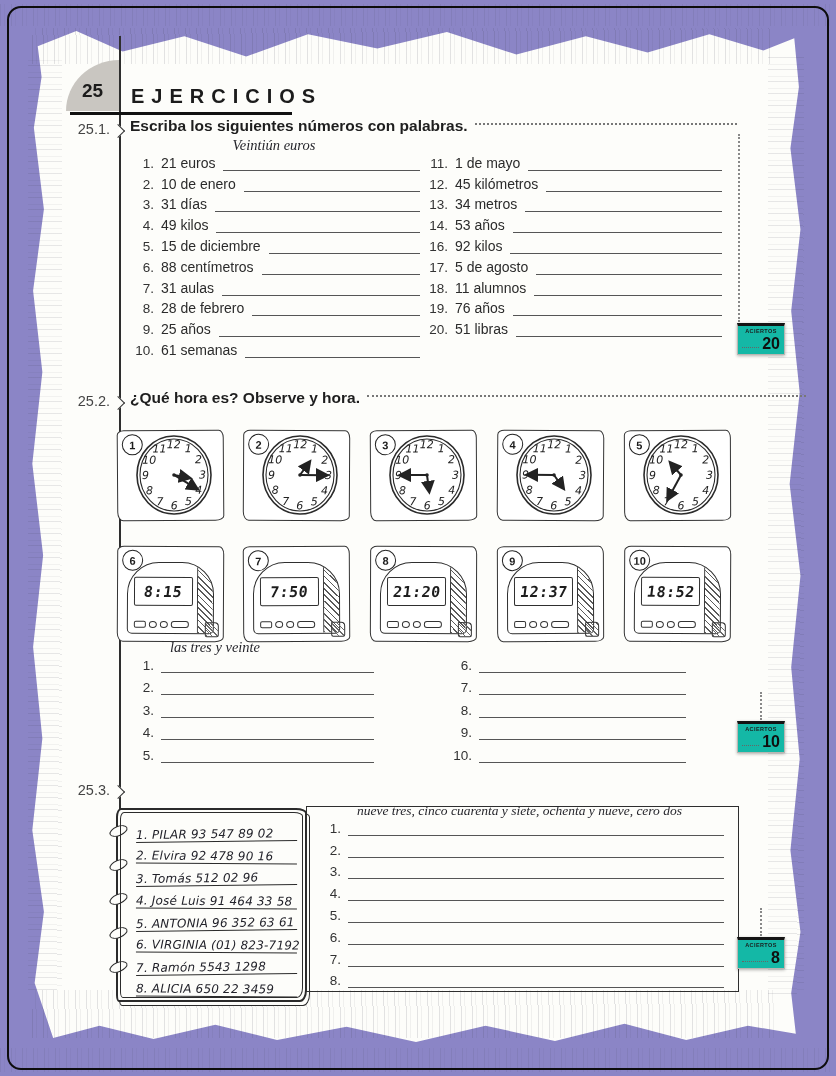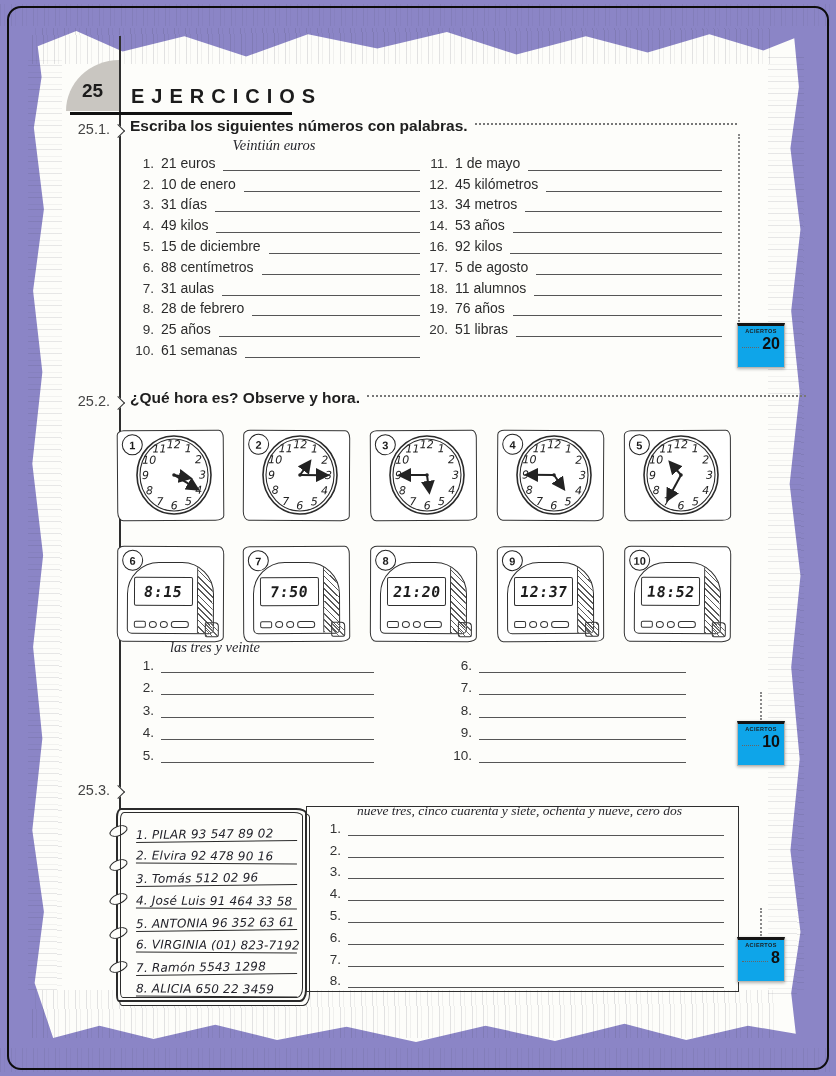--- a/index.html
+++ b/index.html
@@ -55,22 +55,22 @@
          display:flex;align-items:center;justify-content:center;background:#fff}
   .dtime{font-family:"DejaVu Sans Mono",monospace;font-weight:bold;font-size:15px;letter-spacing:.5px;
          transform:skewX(-7deg);color:#1d1d1d}
   .dbtns{position:absolute;left:6px;bottom:5px;display:flex;gap:3px;align-items:center}
   .b1{width:10px;height:5px;border:1.2px solid #333;border-radius:2px}
   .b2{width:6px;height:5px;border:1.2px solid #333;border-radius:50%}
   .b3{width:16px;height:5px;border:1.2px solid #333;border-radius:3px}
   .dfoot{position:absolute;right:4px;bottom:4px;width:12px;height:13px;border:1.4px solid #333;border-radius:1px 4px 2px 2px;
          background:repeating-linear-gradient(45deg,#6a6a6a 0 1px,transparent 1px 4px)}
   
-  .badge{position:absolute;width:48px;background:#0ea5e9;border:1px solid #b9b7b2;border-top:3.5px solid #141414;
-         box-shadow:0 1px 3px rgba(0,0,0,.3);padding:2px 4px 16px;box-sizing:border-box}
+  .badge{position:absolute;width:48px;background:#14b8a6;border:1px solid #b9b7b2;border-top:3.5px solid #141414;
+         box-shadow:0 1px 3px rgba(0,0,0,.3);padding:2px 4px 3px;box-sizing:border-box}
   .bl{font-size:5.5px;font-weight:bold;letter-spacing:.4px;text-align:center;color:#1b1b1b}
   .brow{display:flex;align-items:flex-end;margin-top:2px}
   .dots{flex:1;border-bottom:1.6px dotted #666;margin:0 3px 3px 0}
   .bnum{font-size:16px;font-weight:bold;color:#0f0f0f;line-height:15px}
   
   .pad{position:absolute;left:116px;top:808px;width:187px;height:190px;border:2px solid #2b2b2b;background:#fdfdfa;
        border-radius:5px 11px 7px 3px/9px 5px 12px 7px;
        box-shadow:3px 4px 0 -1px #fdfdfa,3px 4px 0 0 #2b2b2b}
   .pad-inner{position:absolute;inset:2px;border:1.2px solid #2b2b2b;border-radius:4px 9px 6px 3px/7px 4px 10px 6px;
        padding:7px 5px 2px 15px;box-sizing:border-box}

